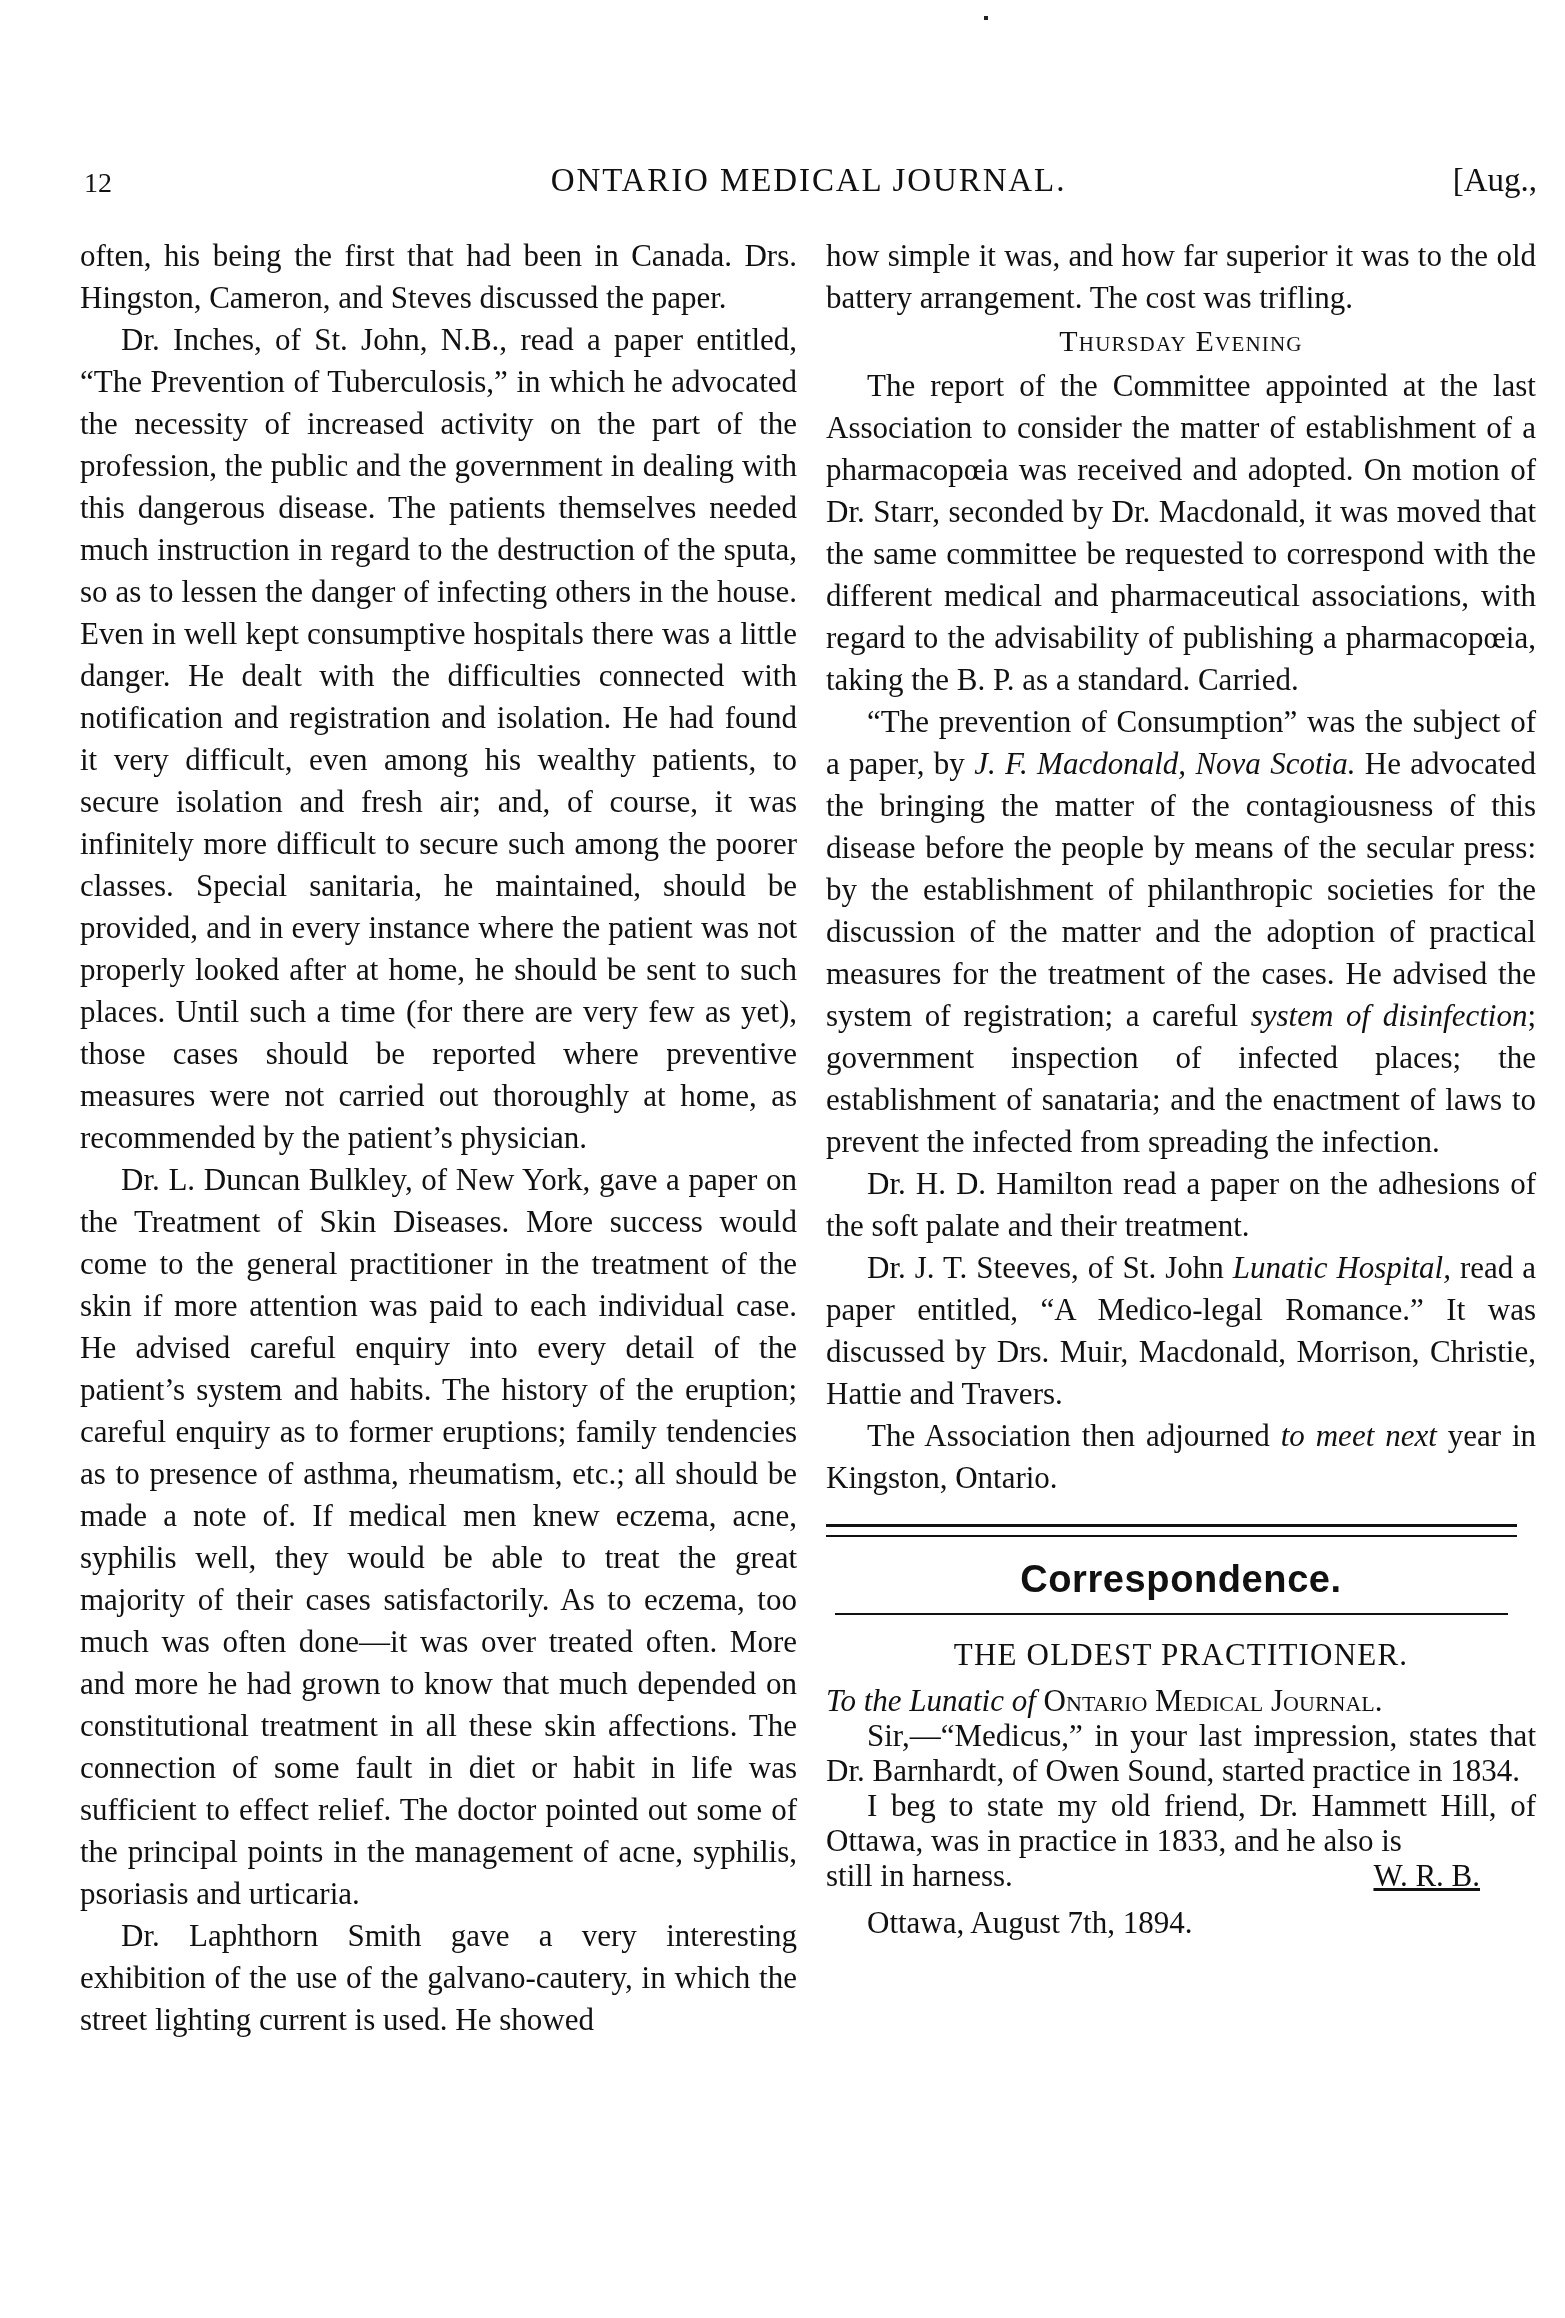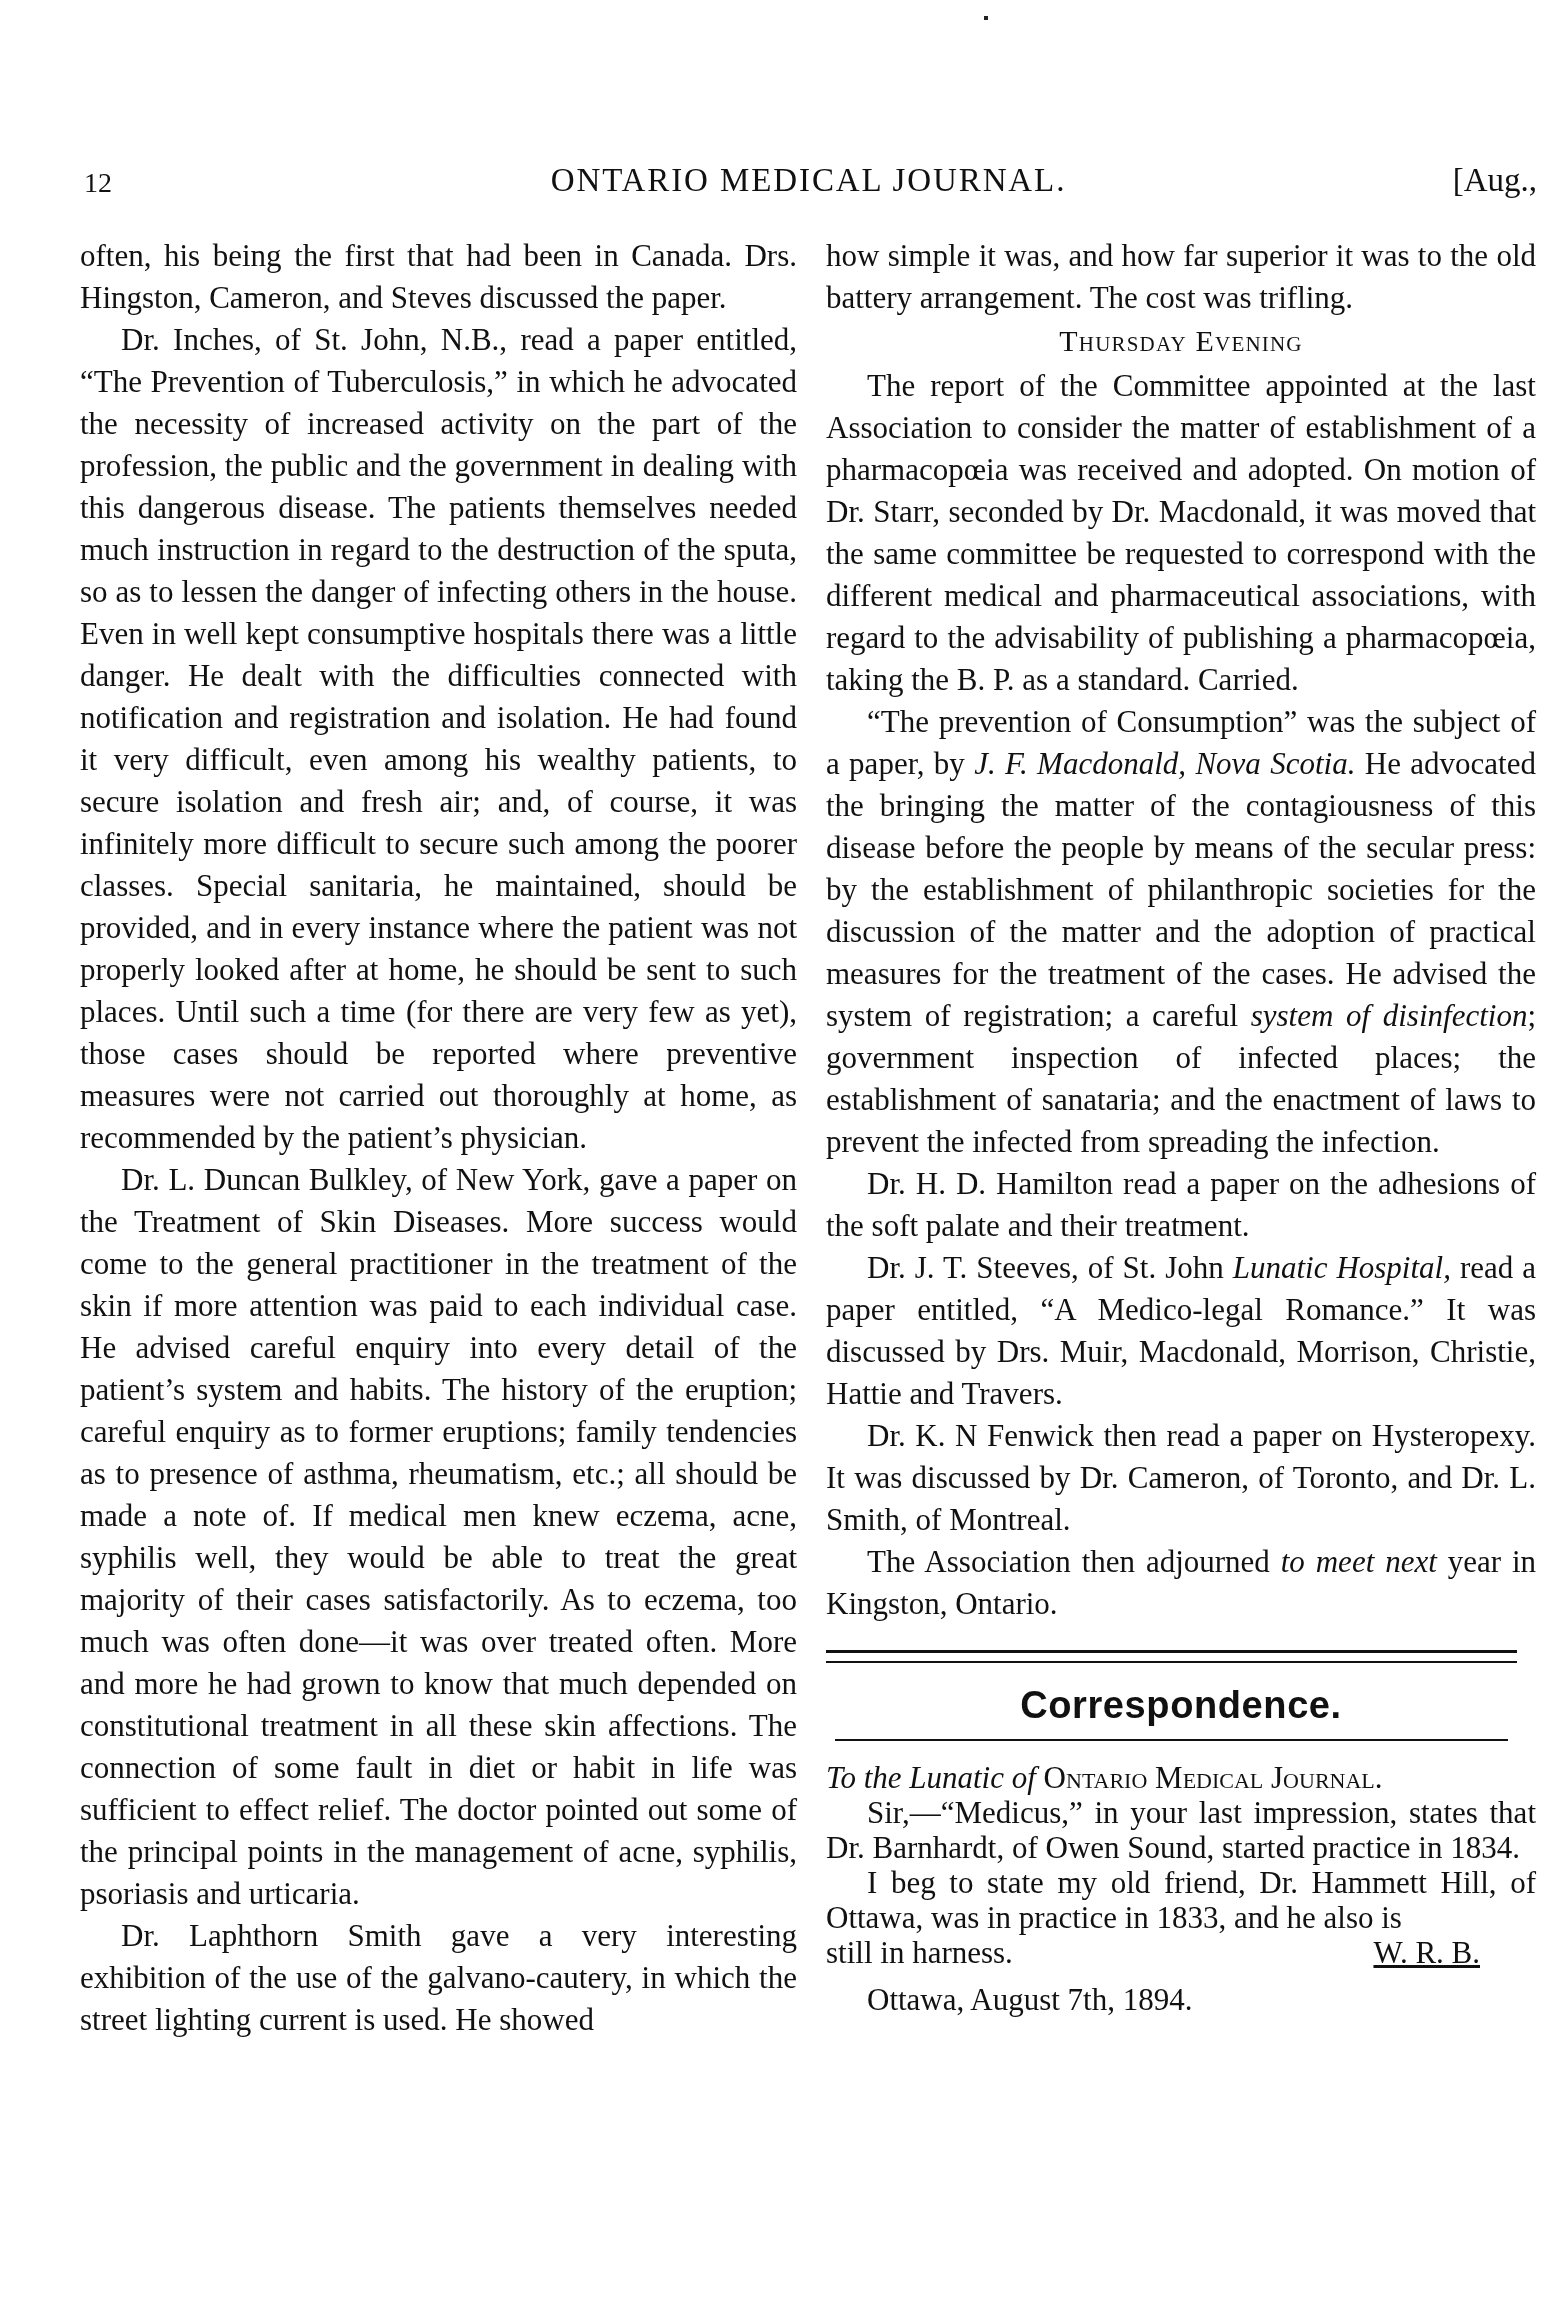--- a/index.html
+++ b/index.html
@@ -48,27 +48,27 @@
   <p class="ind">Dr. Laphthorn Smith gave a very interesting exhibition of the use of the galvano-cautery, in which the street lighting current is used. He showed</p>
 </div>
 
 <div class="col right">
   <p>how simple it was, and how far superior it was to the old battery arrangement. The cost was trifling.</p>
   <div class="sc-head">Thursday Evening</div>
   <p class="ind">The report of the Committee appointed at the last Association to consider the matter of establishment of a pharmacopœia was received and adopted. On motion of Dr. Starr, seconded by Dr. Macdonald, it was moved that the same committee be requested to correspond with the different medical and pharmaceutical associations, with regard to the advisability of publishing a pharmacopœia, taking the B. P. as a standard. Carried.</p>
   <p class="ind"><span>“The prevention of Consumption” was the subject of a paper, by </span><em>J. F. Macdonald, Nova Scotia.</em><span> He advocated the bringing the matter of the contagiousness of this disease before the people by means of the secular press: by the establishment of philanthropic societies for the discussion of the matter and the adoption of practical measures for the treatment of the cases. He advised the system of registration; a careful </span><em>system of disinfection</em><span>; government inspection of infected places; the establishment of sanataria; and the enactment of laws to prevent the infected from spreading the infection.</span></p>
   <p class="ind">Dr. H. D. Hamilton read a paper on the adhesions of the soft palate and their treatment.</p>
   <p class="ind"><span>Dr. J. T. Steeves, of St. John </span><em>Lunatic Hospital,</em><span> read a paper entitled, “A Medico-legal Romance.” It was discussed by Drs. Muir, Macdonald, Morrison, Christie, Hattie and Travers.</span></p>
-  <p class="ind">Dr. K. N Fenwick then read a paper on Hysteropexy. It was discussed by Dr. Cameron, of Toronto, and Dr. L. Smith, of Montreal.</p>
   <p class="ind"><span>The Association then adjourned </span><em>to meet next</em><span> year in Kingston, Ontario.</span></p>
 
   <div class="rule-double"></div>
   <div class="section-title">Correspondence.</div>
   <div class="rule-single"></div>
 
+  <div class="article-title">THE OLDEST PRACTITIONER.</div>
   <div class="letter">
     <p><em>To the Lunatic of</em> <span class="sc">Ontario Medical Journal.</span></p>
     <p class="ind">Sir,—“Medicus,” in your last impression, states that Dr. Barnhardt, of Owen Sound, started practice in 1834.</p>
     <p class="ind">I beg to state my old friend, Dr. Hammett Hill, of Ottawa, was in practice in 1833, and he also is</p>
     <p class="sig-line">
         <span>still in harness.</span>
         <span class="sig">W. R. B.</span>
       </p>
     <p class="ind dateline">Ottawa, August 7th, 1894.</p>
   </div>

